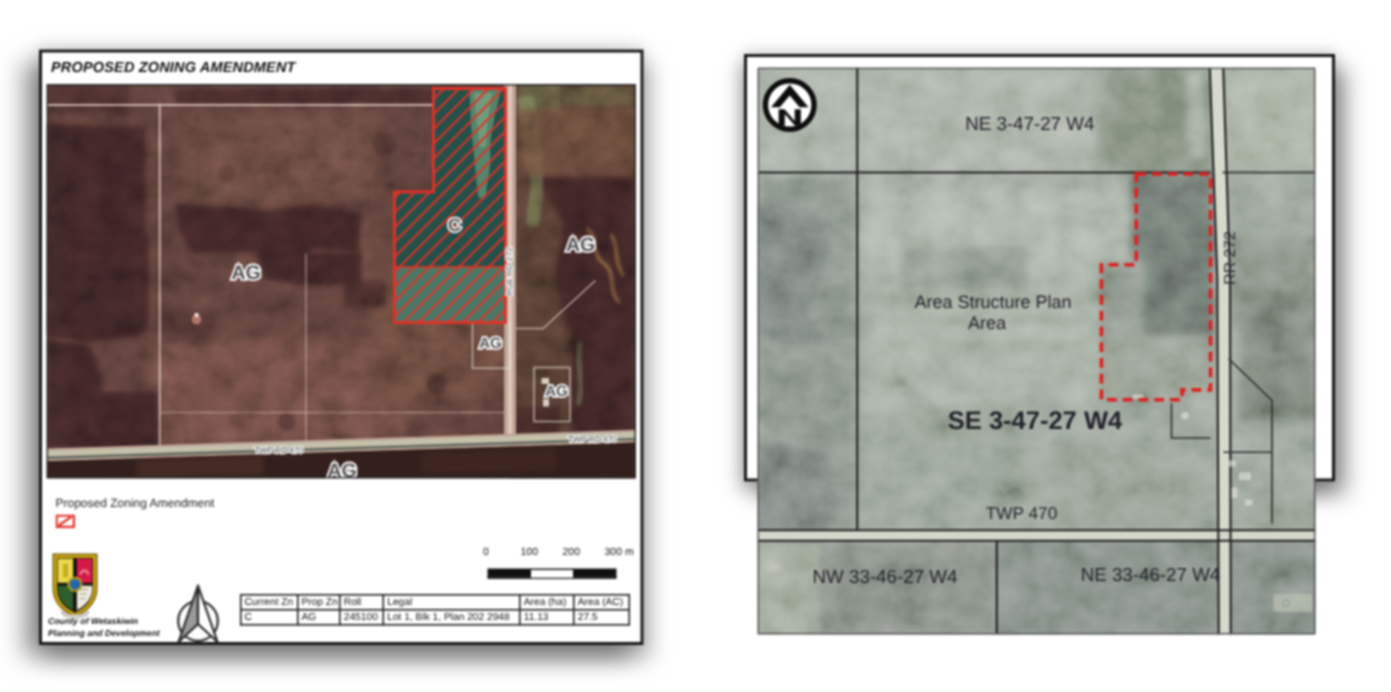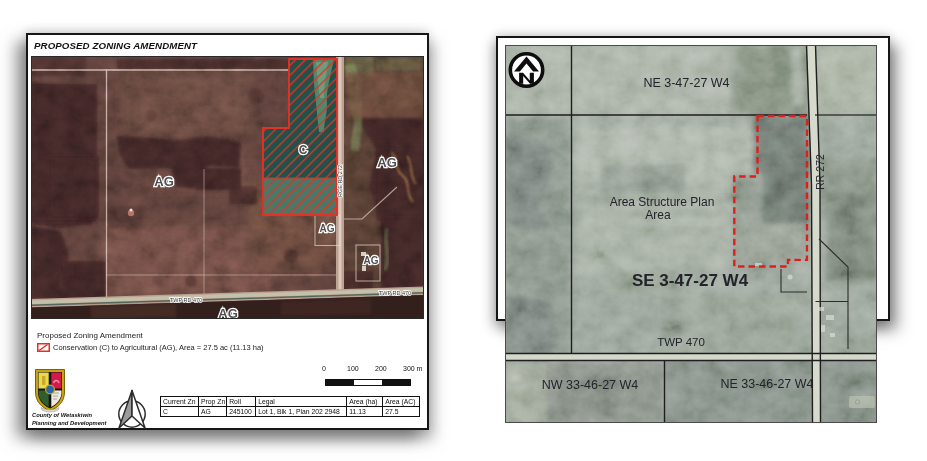--- a/index.html
+++ b/index.html
@@ -161,21 +161,20 @@
       <text class="lbl" x="340" y="208" font-size="10px">AG</text>
       <text class="lbl" x="197" y="262" font-size="13px">AG</text>
       <text class="rd" x="155" y="246">TWP RD 470</text>
       <text class="rd" x="364" y="238.5">TWP RD 470</text>
       <text class="rd" x="0" y="0" transform="translate(310.5,125) rotate(-90)">RGE RD 272</text>
 
       <rect x="0.5" y="0.5" width="392" height="262" fill="none" stroke="#2a2a2a" stroke-width="1"></rect>
     </svg>
 
     <div class="abs leg1">Proposed Zoning Amendment</div>
-    <div class="abs leg2" style="left:25px;">Conservation (C) to Agricultural (AG), Area = 27.5 ac (11.13 ha)</div>
     <svg class="abs" style="left:9px;top:308px" width="13" height="9" viewBox="0 0 13 9">
       <rect x="0.75" y="0.75" width="11.5" height="7.5" fill="#fff" stroke="#e23127" stroke-width="1.5"></rect>
       <line x1="2" y1="7.5" x2="10.5" y2="1.5" stroke="#e23127" stroke-width="1.5"></line>
     </svg>
 
     <svg class="abs" style="left:4px;top:333px" width="36" height="46" viewBox="0 0 36 46">
       <path d="M3.5,1.5 L32.5,1.5 32.5,24 C32.5,34 26,39.5 18,43 C10,39.5 3.5,34 3.5,24 Z" fill="#c7a312" stroke="#7a6206" stroke-width="1"></path>
       <path d="M6,4 L30,4 30,24 C30,32.5 25,37 18,40.5 C11,37 6,32.5 6,24 Z" fill="#17130f"></path>
       <rect x="6.5" y="4.5" width="10.2" height="16" fill="#ecd94f"></rect>
       <rect x="10" y="8" width="3.4" height="9" fill="#c8ab25"></rect>

